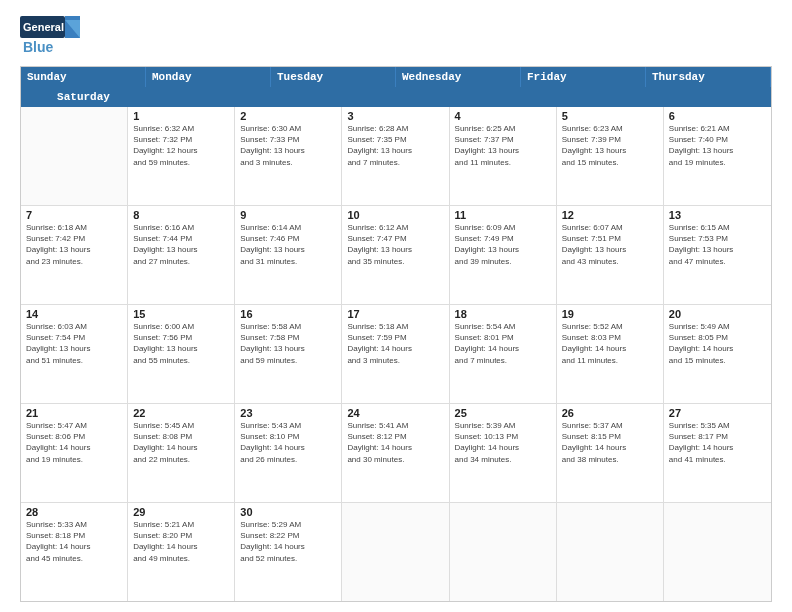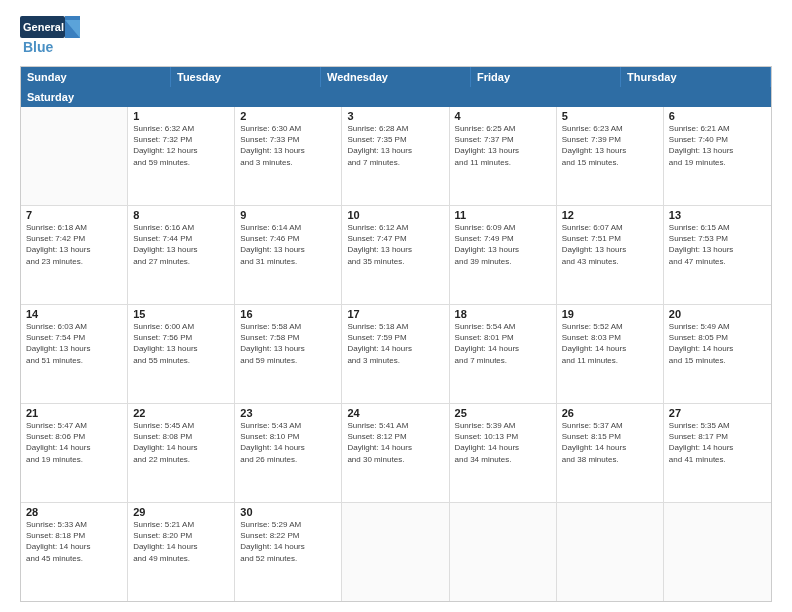--- a/index.html
+++ b/index.html
@@ -42,32 +42,33 @@
       font-weight: normal;
     }
     .calendar {
       flex: 1;
       display: flex;
       flex-direction: column;
       border: 1px solid #ccc;
     }
     .cal-header {
       display: grid;
-      grid-template-columns: repeat(5, 1fr);
+      grid-template-columns: repeat(6, 1fr);
       background: #2e6da4;
+      font-family: Liberation Mono, monospace;
     }
     .cal-header-cell {
       color: #fff;
       font-size: 11px;
       font-weight: bold;
       padding: 4px 6px;
       text-align: left;
       border-right: 1px solid #3a7fbf;
     }
-    .cal-header-cell:last-child { border-right: none; }
+    .cal-header-cell:last-child { border-right: none; text-align: center; }
     .cal-body {
       flex: 1;
       display: flex;
       flex-direction: column;
     }
     .cal-row {
       display: grid;
       grid-template-columns: repeat(7, 1fr);
       flex: 1;
       border-top: 1px solid #ddd;
@@ -115,20 +116,21 @@
 </div>
     <div class="title-block">
       <div class="main-title"></div>
       <div class="subtitle"></div>
     </div>
   </div>
 
   <div class="calendar">
     <div class="cal-header">
     <div class="cal-header-cell">Sunday</div>
+        <div class="cal-header-cell">Monday</div>
         <div class="cal-header-cell">Tuesday</div>
         <div class="cal-header-cell">Wednesday</div>
         <div class="cal-header-cell">Friday</div>
         <div class="cal-header-cell">Thursday</div>
         <div class="cal-header-cell">Saturday</div>
       </div>
     <div class="cal-body">
     <div class="cal-row">
           <div class="cal-cell empty"></div>
           <div class="cal-cell">

